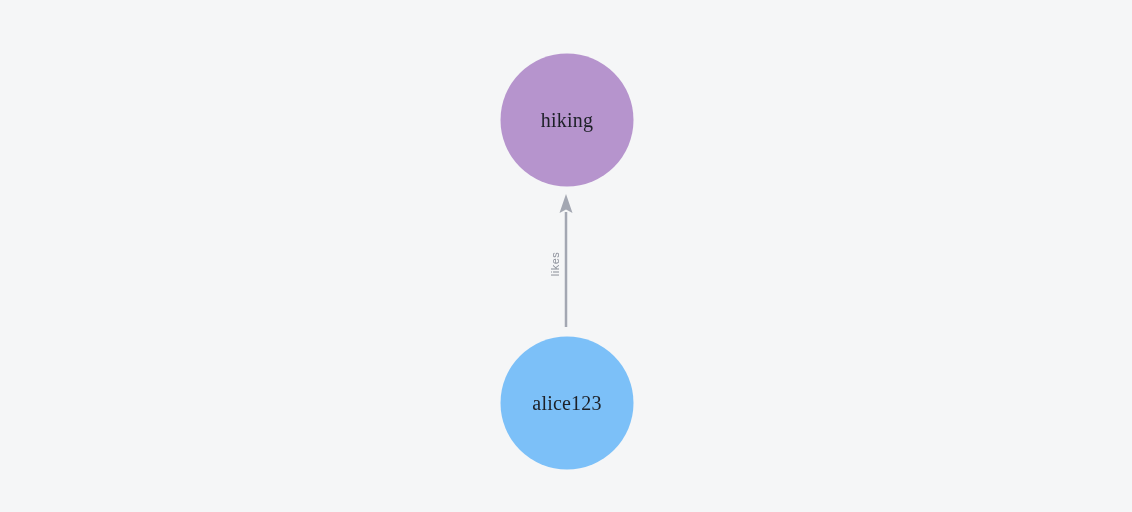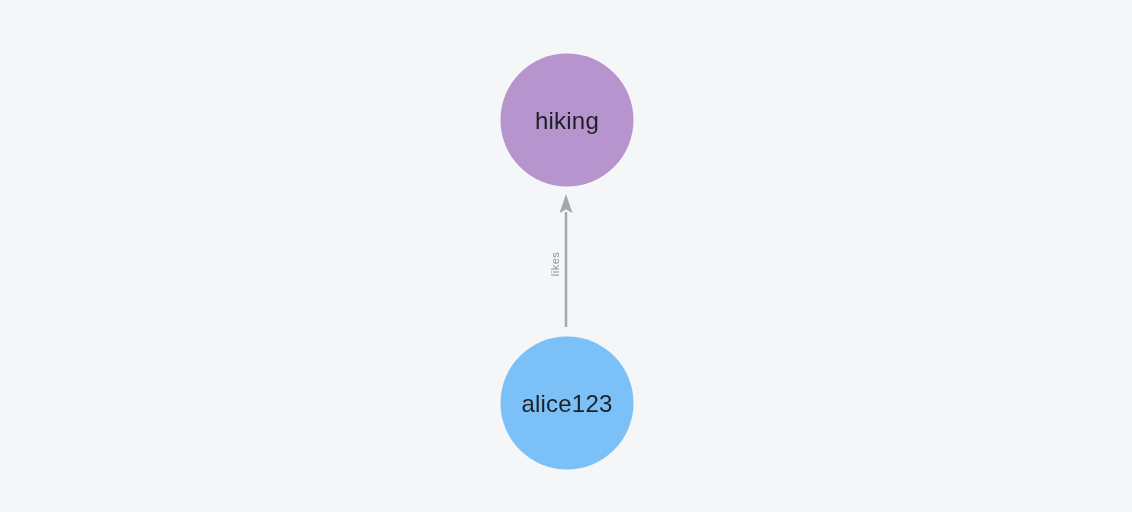--- a/index.html
+++ b/index.html
@@ -19,25 +19,26 @@
     border-radius: 50%;
     display: flex;
     align-items: center;
     justify-content: center;
     transform: translate(-50%, -50%);
     cursor: default;
   }
   .node-hiking  { left: 567px; top: 120px; background: #b694cd; }
   .node-alice   { left: 567px; top: 403px; background: #7cc0f8; }
   .node-label {
-    font-size: 24px;
+    font-size: 20px;
     color: #1d2027;
     letter-spacing: 0.2px;
     white-space: nowrap;
     user-select: none;
+    font-family: Liberation Serif, serif;
   }
   .edge-layer {
     position: absolute;
     left: 0; top: 0;
     width: 1132px; height: 512px;
   }
   .edge-label {
     position: absolute;
     left: 555px; top: 264px;
     transform: translate(-50%, -50%) rotate(-90deg);

